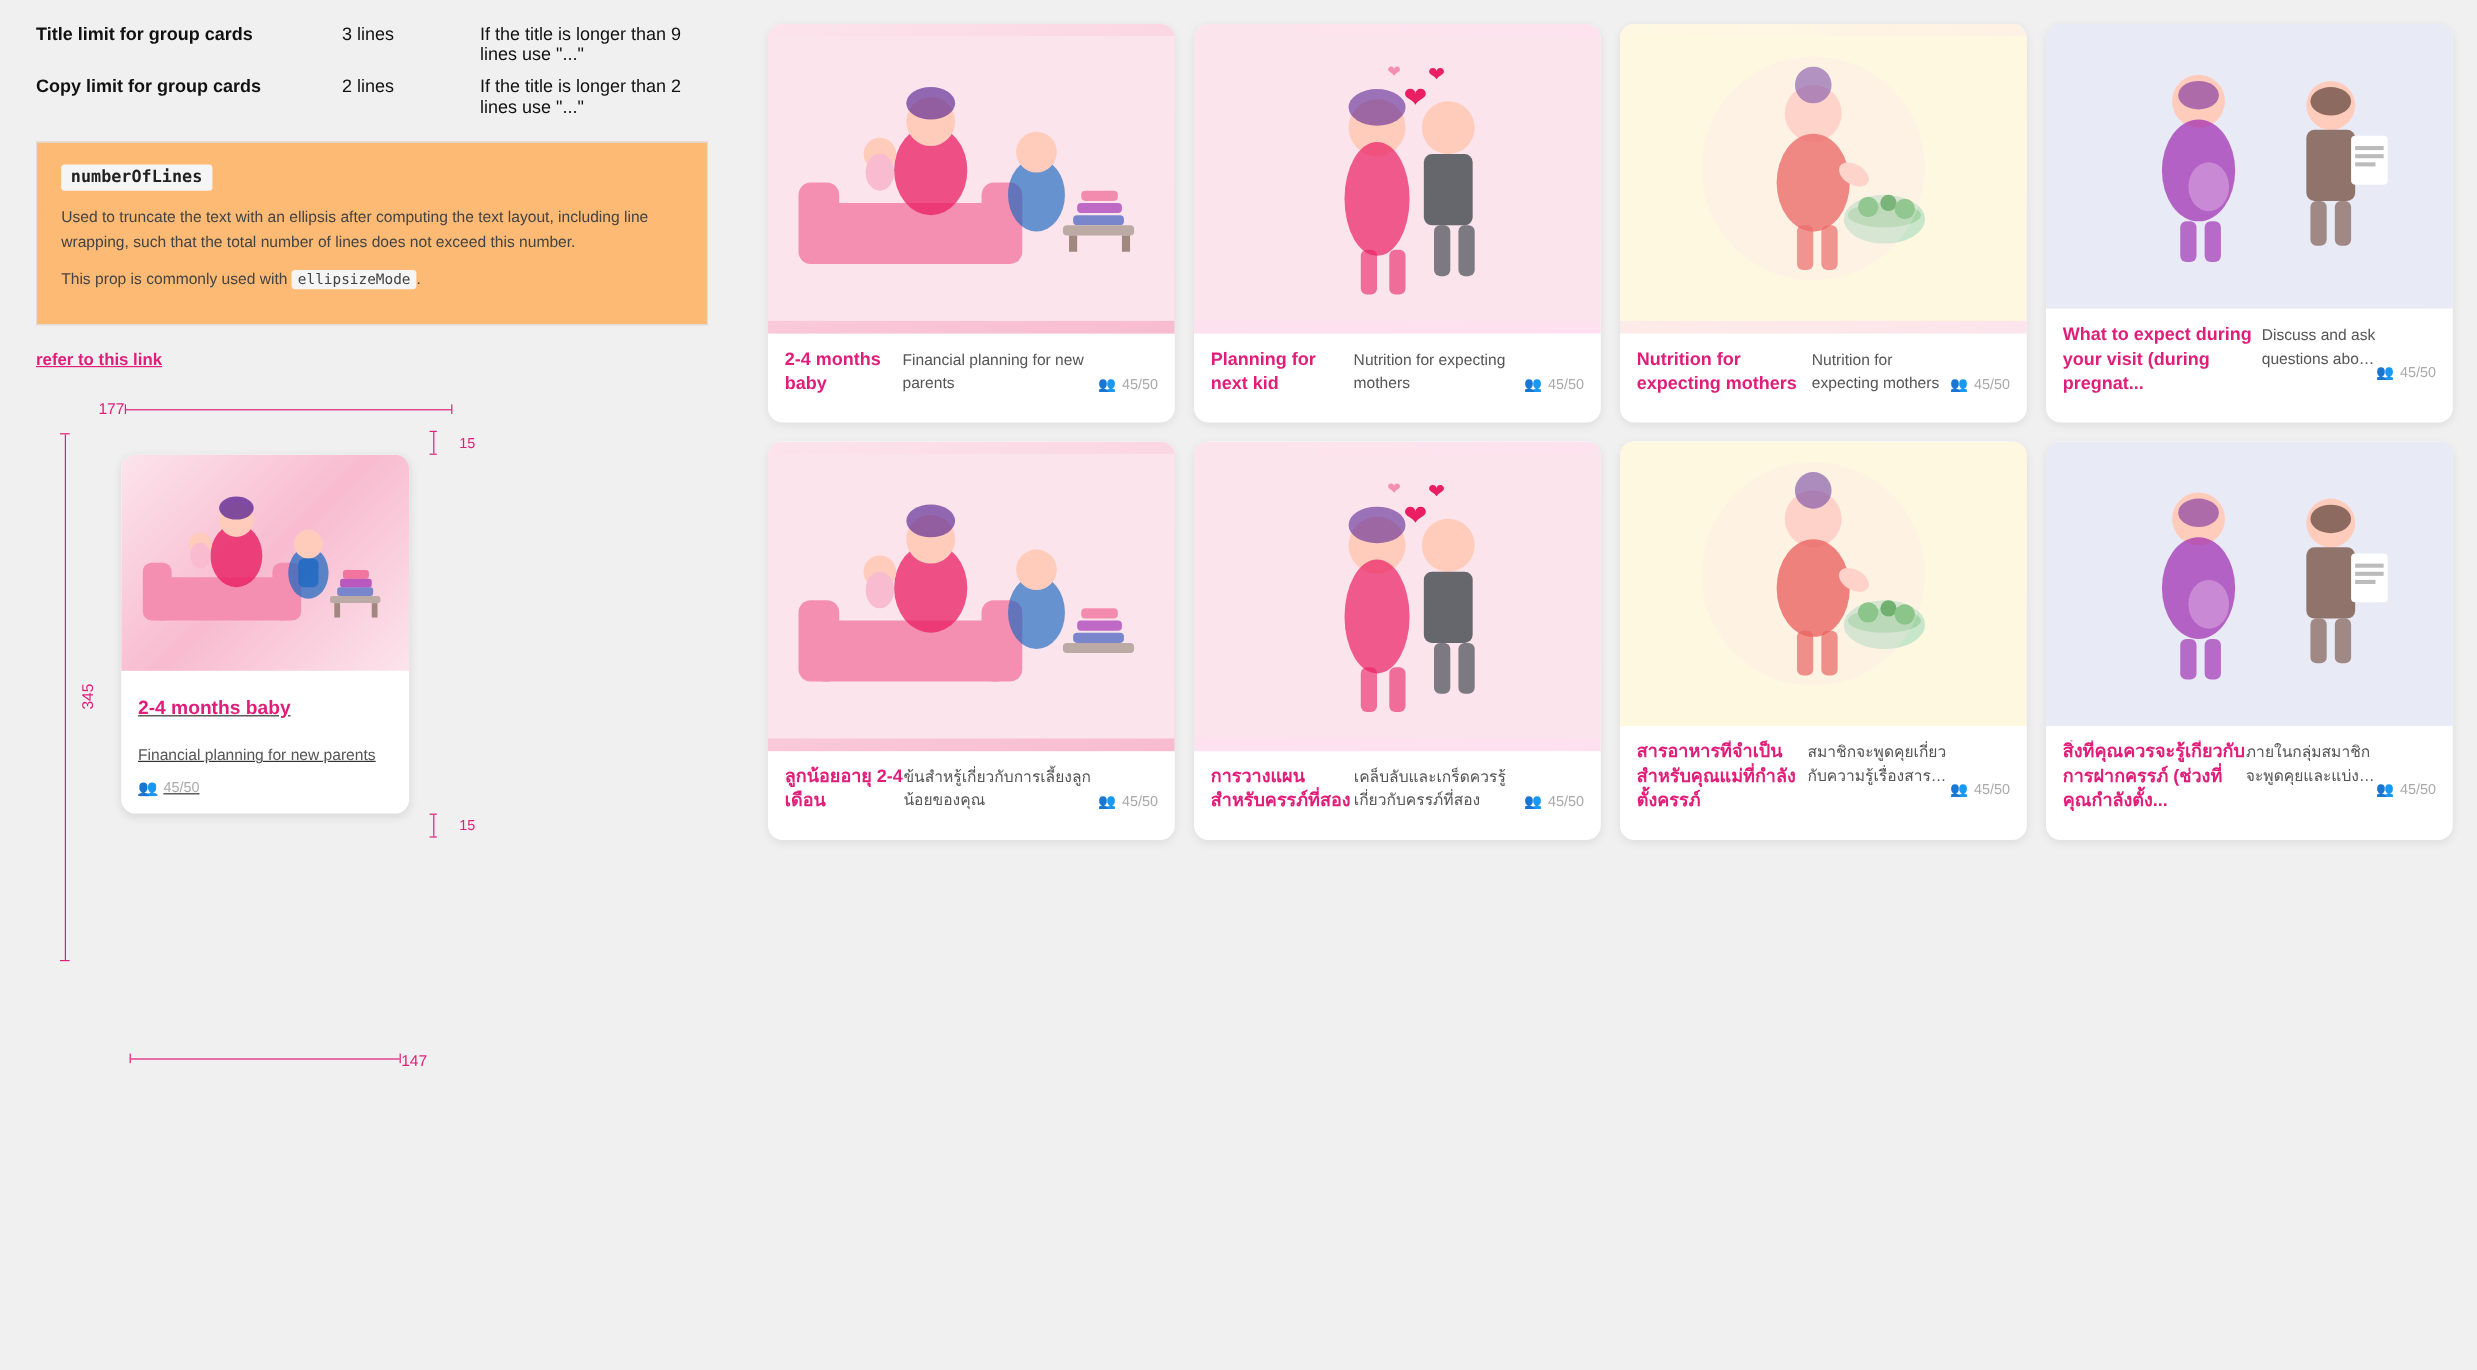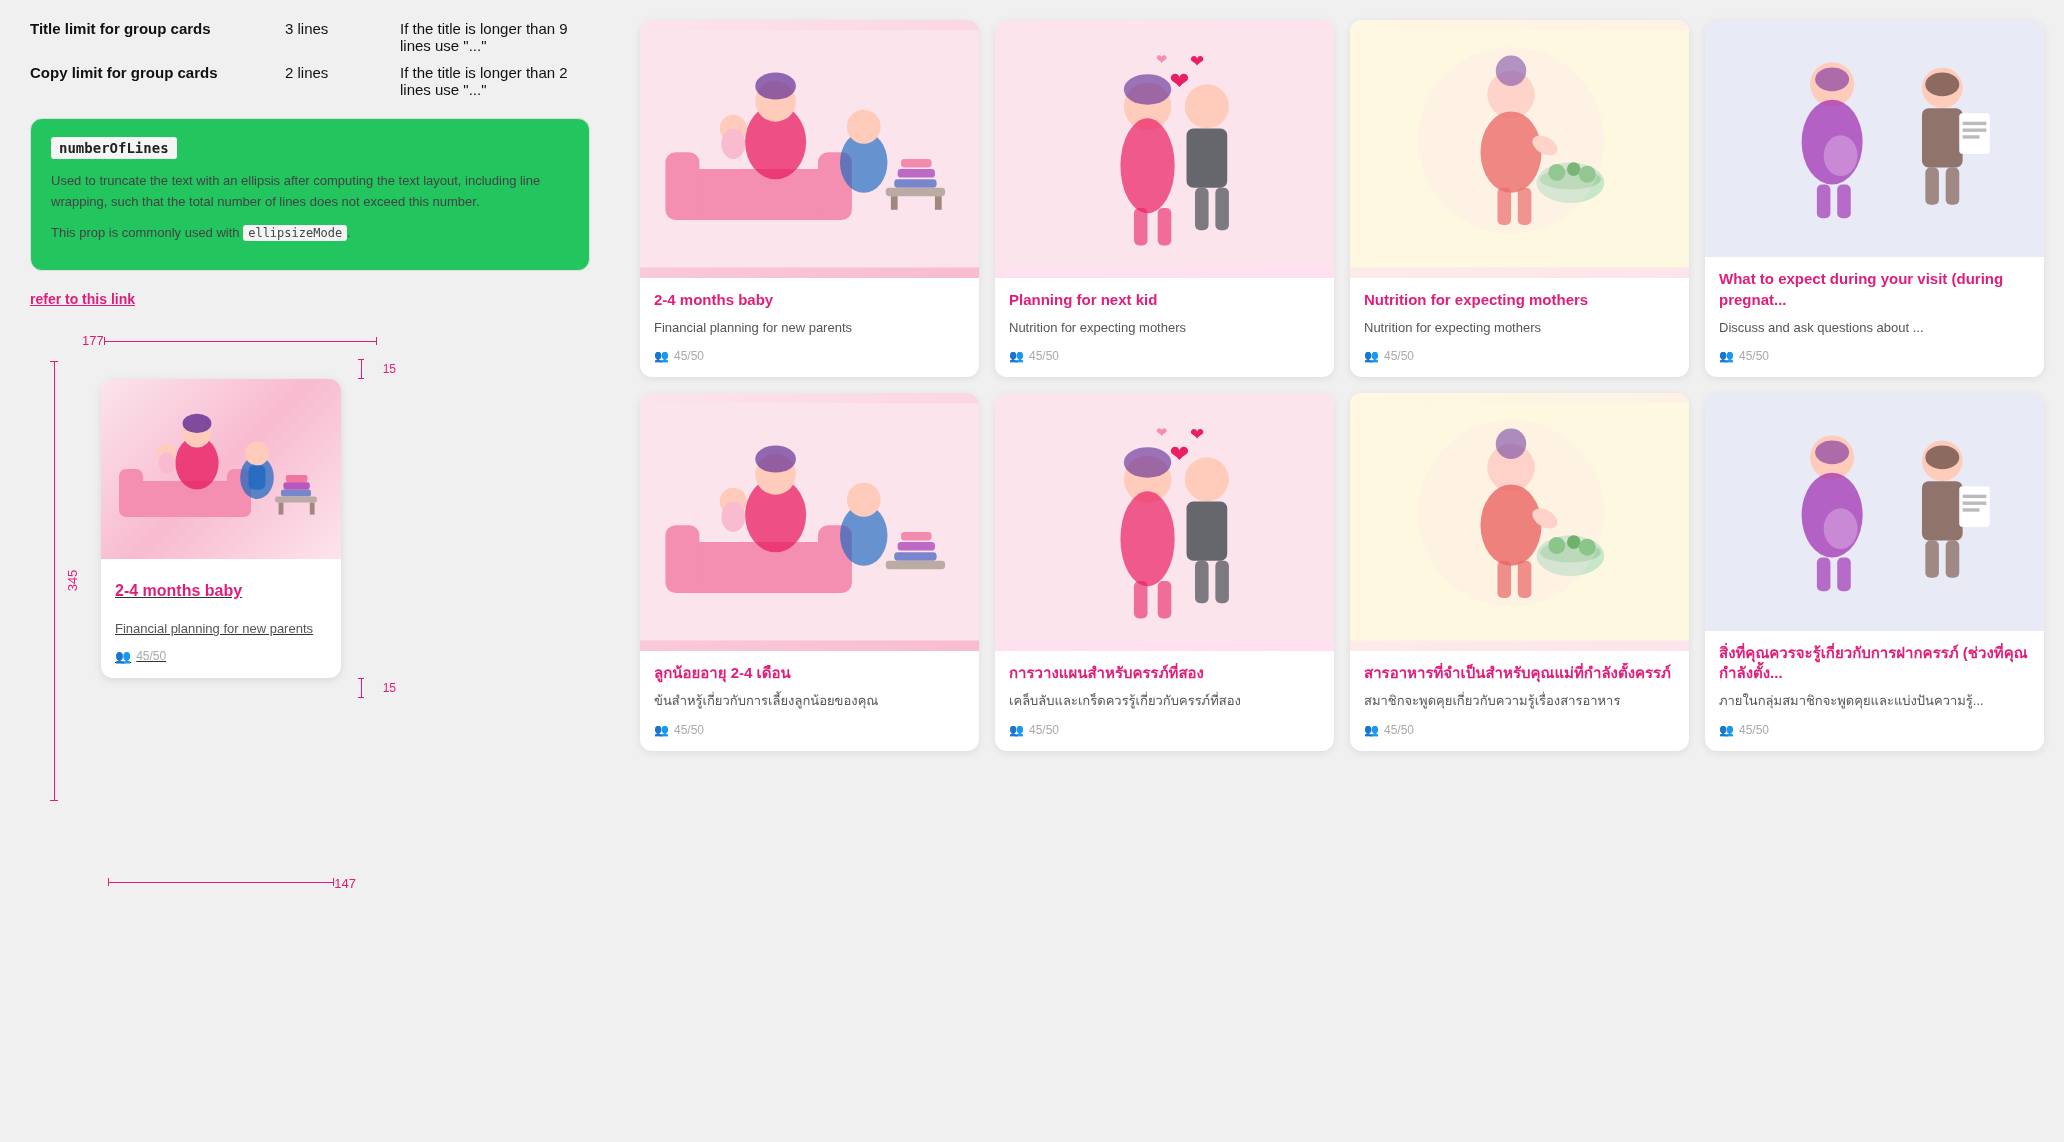--- a/index.html
+++ b/index.html
@@ -40,23 +40,23 @@
       min-width: 70px;
       color: #111;
     }
     .info-desc {
       font-size: 15px;
       color: #111;
     }
 
     
     .doc-card {
-      background: #22c55e;
+      background: #fdba74;
       border: 1px solid #ddd;
-      border-radius: 12px;
+      border-radius: 0;
       padding: 18px 20px 16px;
       margin-bottom: 20px;
       max-width: 560px;
     }
     .doc-title {
       font-family: monospace;
       font-size: 14px;
       font-weight: 600;
       background: #f5f5f5;
       display: inline-block;
@@ -196,21 +196,21 @@
       display: flex;
       align-items: center;
       justify-content: center;
       overflow: hidden;
     }
 
     .group-card-body {
       padding: 12px 14px 14px;
       flex: 1;
       display: flex;
-      flex-direction: column;
+      flex-direction: row;
     }
 
     .group-card-title {
       color: #e01e7a;
       font-weight: 700;
       font-size: 15px;
       line-height: 1.35;
       margin-bottom: 8px;
       
       display: -webkit-box;

